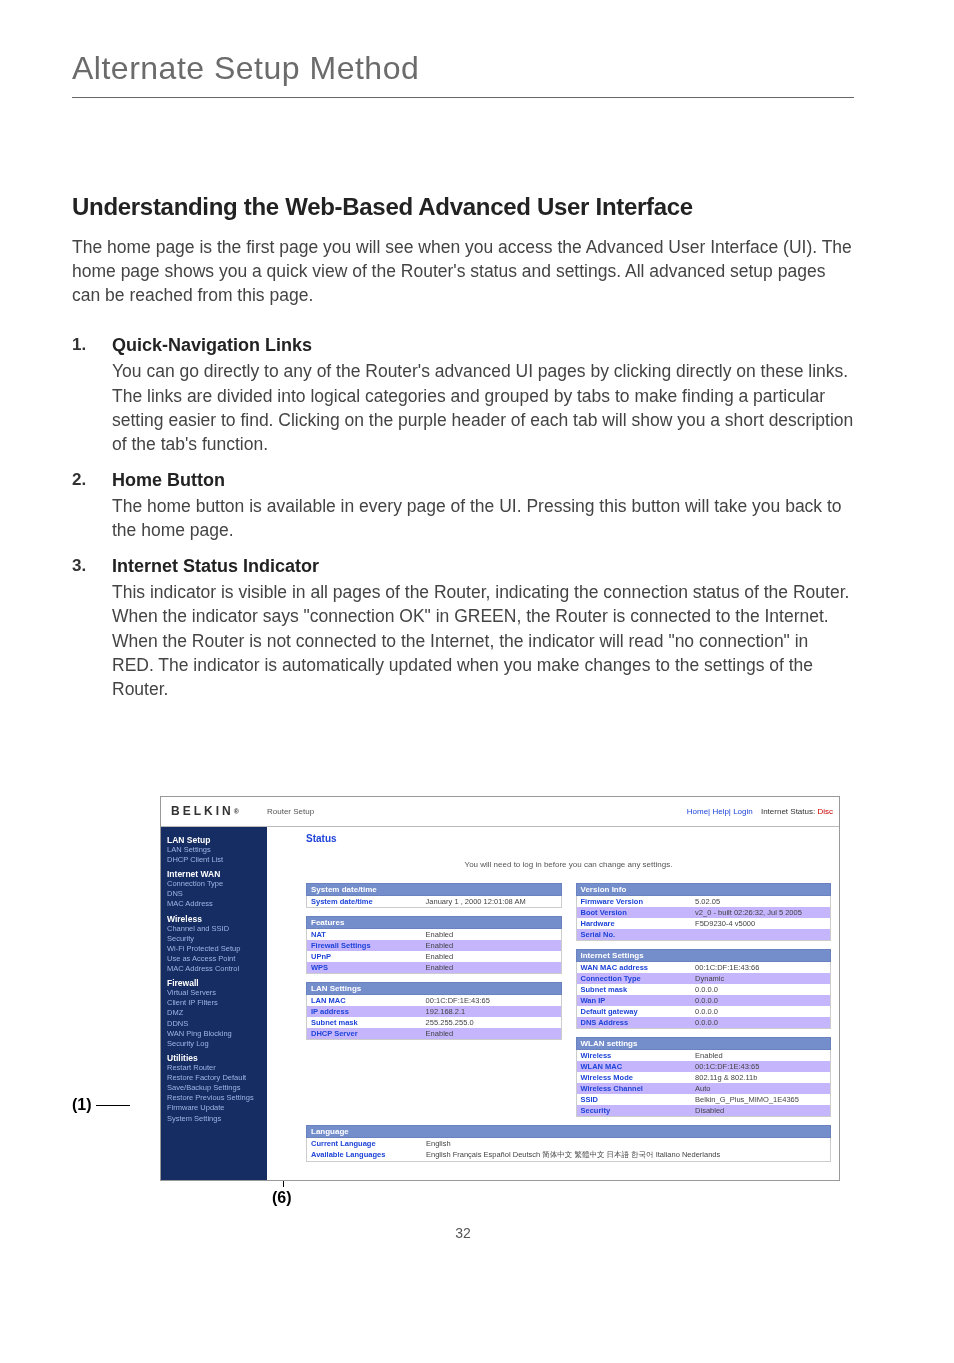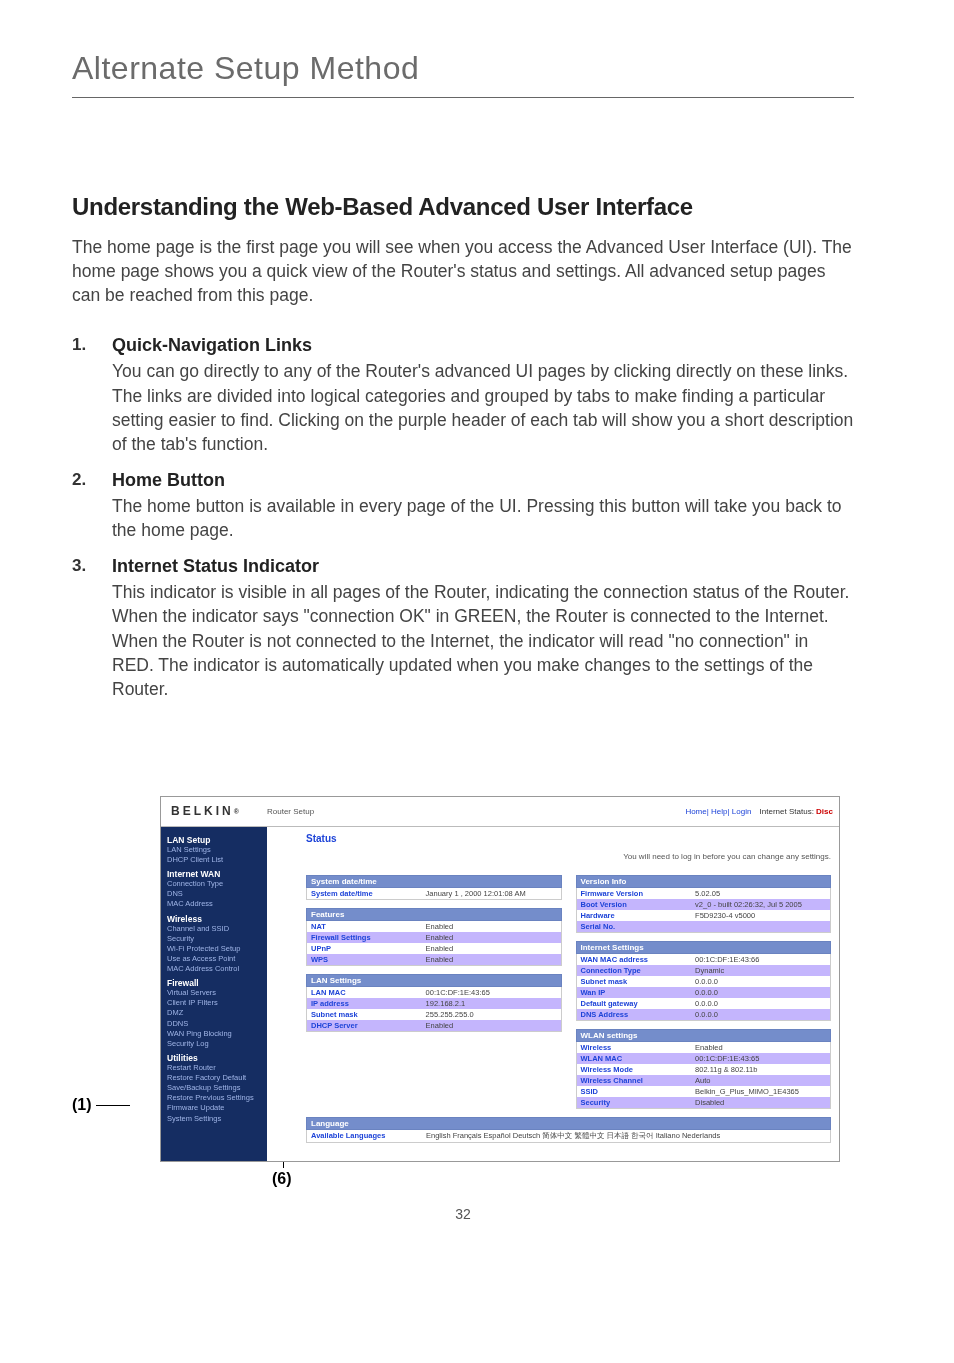--- a/index.html
+++ b/index.html
@@ -146,21 +146,21 @@
     }
     .rt-logo sub { font-size:7px; letter-spacing:0; vertical-align: middle;}
     .rt-toptitle { color:#555; }
     .rt-toplinks {
       margin-left: auto;
       padding-right: 6px;
       color: #1e44d8;
       white-space: nowrap;
     }
     .rt-toplinks .st-label { color:#333; margin-left:6px; }
-    .rt-toplinks .st-val { color:#c00; font-weight:bold; }
+    .rt-toplinks .st-val { color:#c00; font-weight:normal; }
 
     .rt-body { display:flex;gap:29px; }
 
     .rt-side {
       width: 106px;
       background: #152d62;
       color: #b8c7ec;
       padding: 4px 6px 8px 6px;
     }
     .rt-side .grp-h {
@@ -180,21 +180,21 @@
       flex: 1;
       padding: 6px 8px 10px 10px;
       background: #fff;
     }
     .rt-status-h {
       color: #1e44d8;
       font-weight: bold;
       font-size: 10px;
       margin-bottom: 0;
     }
-    .rt-note { color:#555; text-align:right; margin: 8px 0 14px 0; }
+    .rt-note { color:#555; text-align:center; margin: 16px 0 14px 0; }
 
     .rt-cols { display:flex; gap: 14px; }
     .rt-col { flex:1; }
 
     .rt-box-h {
       background: #748dcb;
       color: #fff;
       font-weight: bold;
       padding: 1px 4px;
       border: 1px solid #6a83c0;
@@ -483,20 +483,24 @@
                     <div class="v">Disabled</div>
                   </div>
                 </div>
               </div>
           </div>
 
           <div id="rt-lang">
               <div class="rt-box-h">Language</div>
               <div class="rt-box">
                 <div class="lang-row">
+                  <div class="k">Current Language</div>
+                  <div class="v">English</div>
+                </div>
+                <div class="lang-row">
                   <div class="k">Available Languages</div>
                   <div class="v">English Français Español Deutsch 简体中文 繁體中文 日本語 한국어 Italiano Nederlands</div>
                 </div>
               </div>
             </div>
         </div>
       </div>
     </div>
 
   </div>

